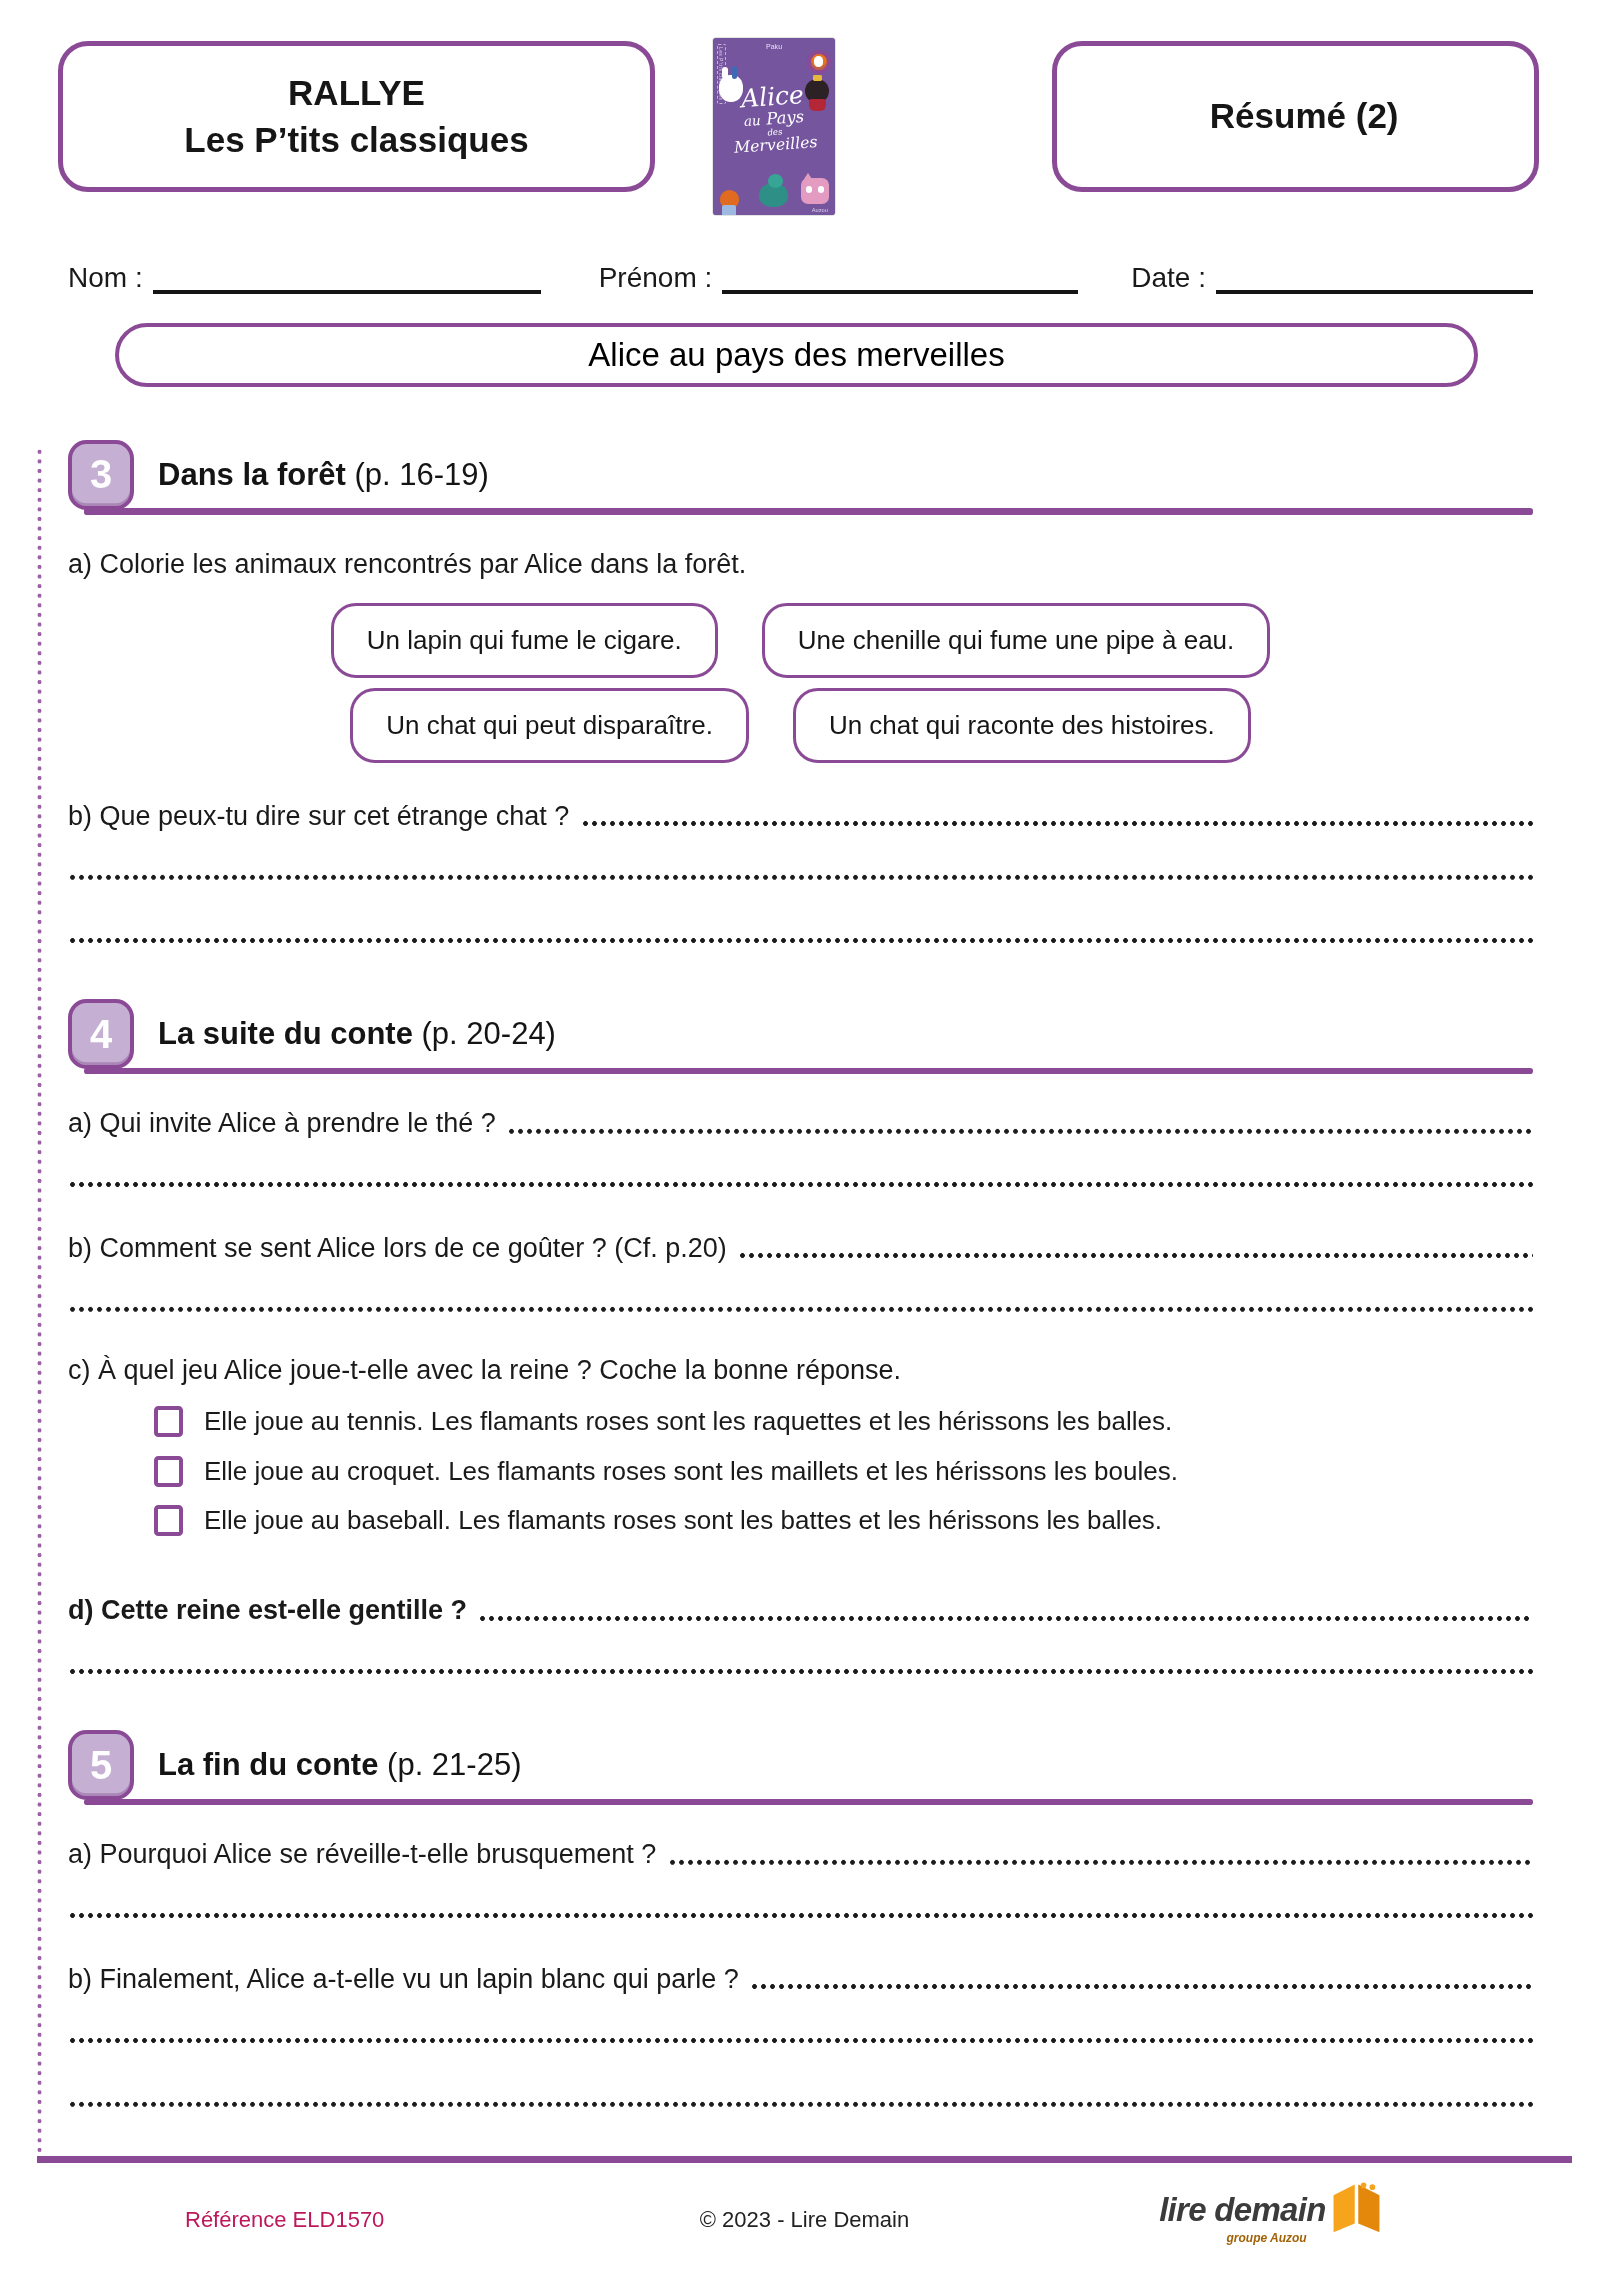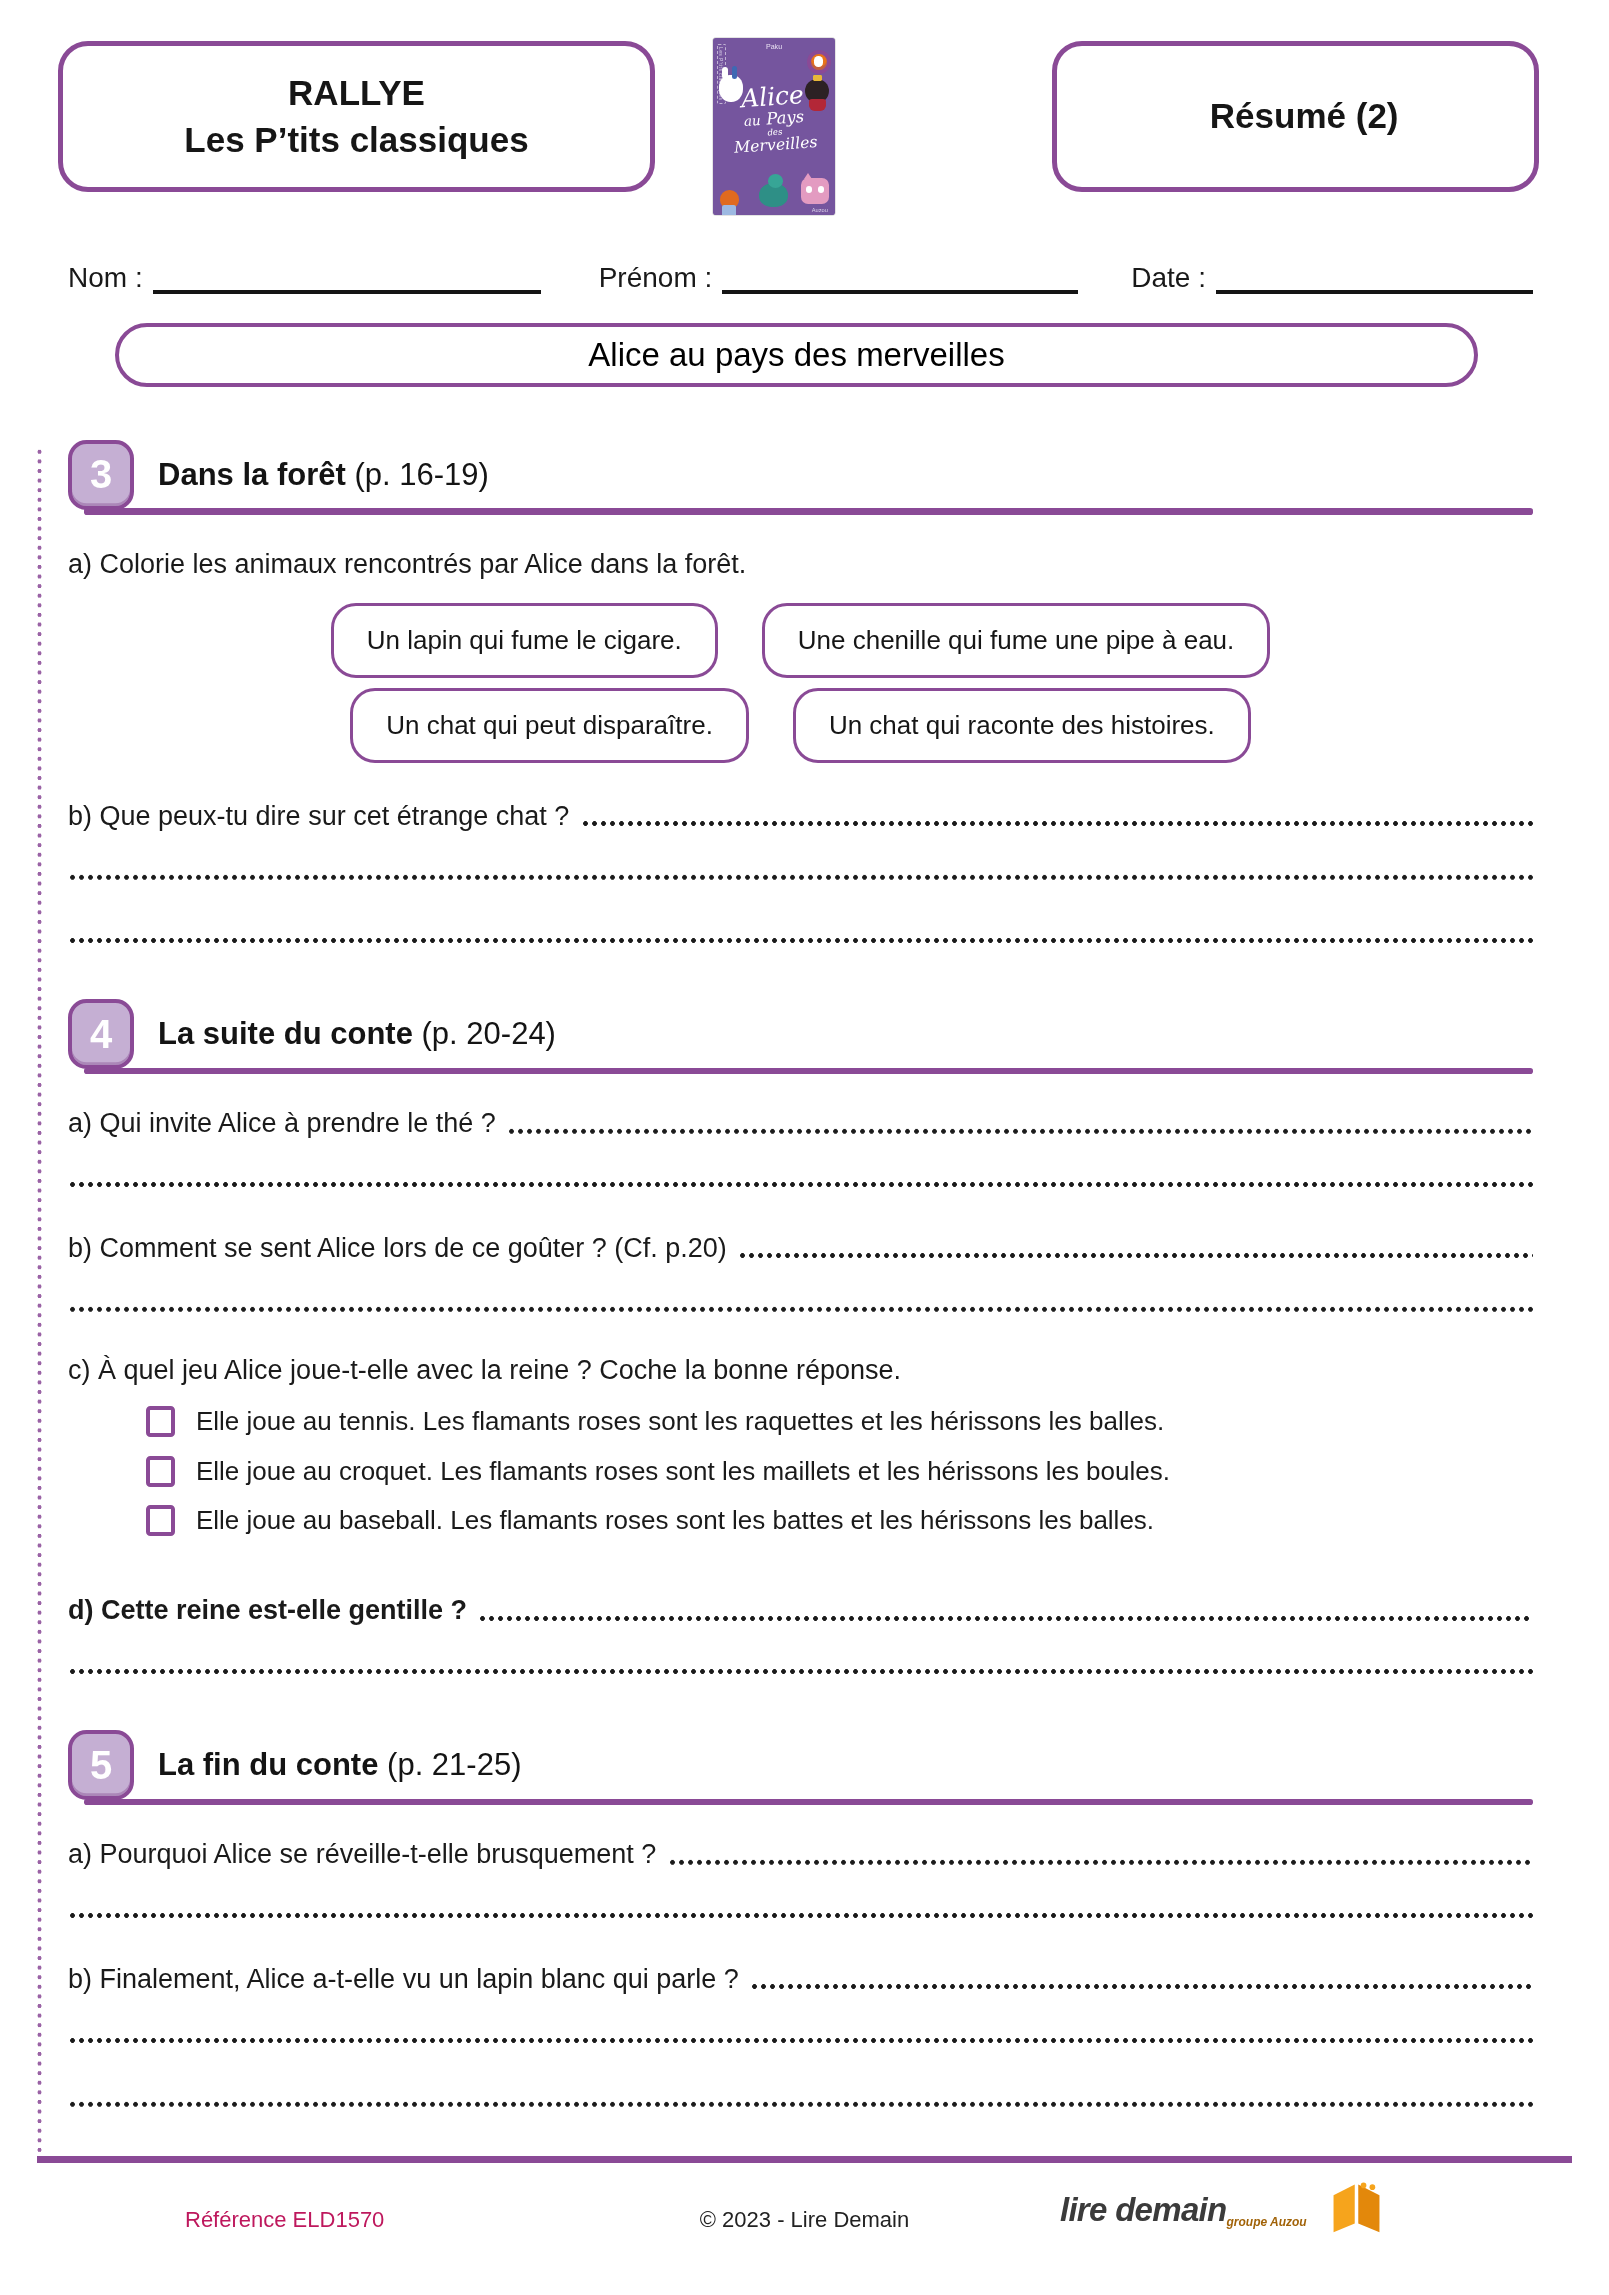--- a/index.html
+++ b/index.html
@@ -128,34 +128,34 @@
   
   .choices{display:flex;justify-content:center;gap:44px;margin-top:23px;}
   .choices.row2{margin-top:10px;}
   .choice{
     border:3.6px solid var(--purple);border-radius:25px;background:#fff;
     padding:19px 33px;font-size:26px;color:#161616;white-space:nowrap;
   }
 
   
   .opts{margin-top:20px;margin-left:78px;}
-  .opt{display:flex;align-items:center;margin-top:18.5px;font-size:26px;color:#1a1a1a;}
+  .opt{display:flex;align-items:center;margin-top:18.5px;font-size:26px;color:#1a1a1a;margin-left:8px;}
   .opt:first-child{margin-top:0;}
   .checkbox{
     width:28.5px;height:31px;flex:none;margin-right:21.4px;
     border:4.3px solid var(--purple);border-radius:4.3px;background:#fff;
   }
 
   
   .footer-rule{position:absolute;left:37px;right:37px;top:2156px;height:7.1px;background:var(--purple);}
   .footer{position:absolute;left:0;right:0;top:2187px;height:85px;}
   .f-ref{position:absolute;left:185px;top:20px;font-size:22px;color:#be185d;}
   .f-copy{position:absolute;left:50%;transform:translateX(-50%);top:20px;font-size:22px;color:#222;}
   .f-logo{position:absolute;right:226px;top:0;display:flex;align-items:flex-start;}
-  .f-logo-texts{display:flex;flex-direction:row;align-items:flex-end;margin-top:4.3px;}
+  .f-logo-texts{display:flex;flex-direction:column;align-items:flex-end;margin-top:4.3px;}
   .f-logo-main{font-size:33px;font-weight:bold;font-style:italic;color:#3b3b3b;letter-spacing:-0.7px;}
   .f-logo-sub{font-size:12px;font-style:italic;font-weight:bold;color:#a16207;margin-top:1.4px;margin-right:19px;}
   .f-book{width:53px;height:53px;margin-left:4.3px;margin-top:-5.7px;flex:none;}
 </style>
 </head>
 <body>
 
 <div class="page">
   <div class="vdots"></div>
 

